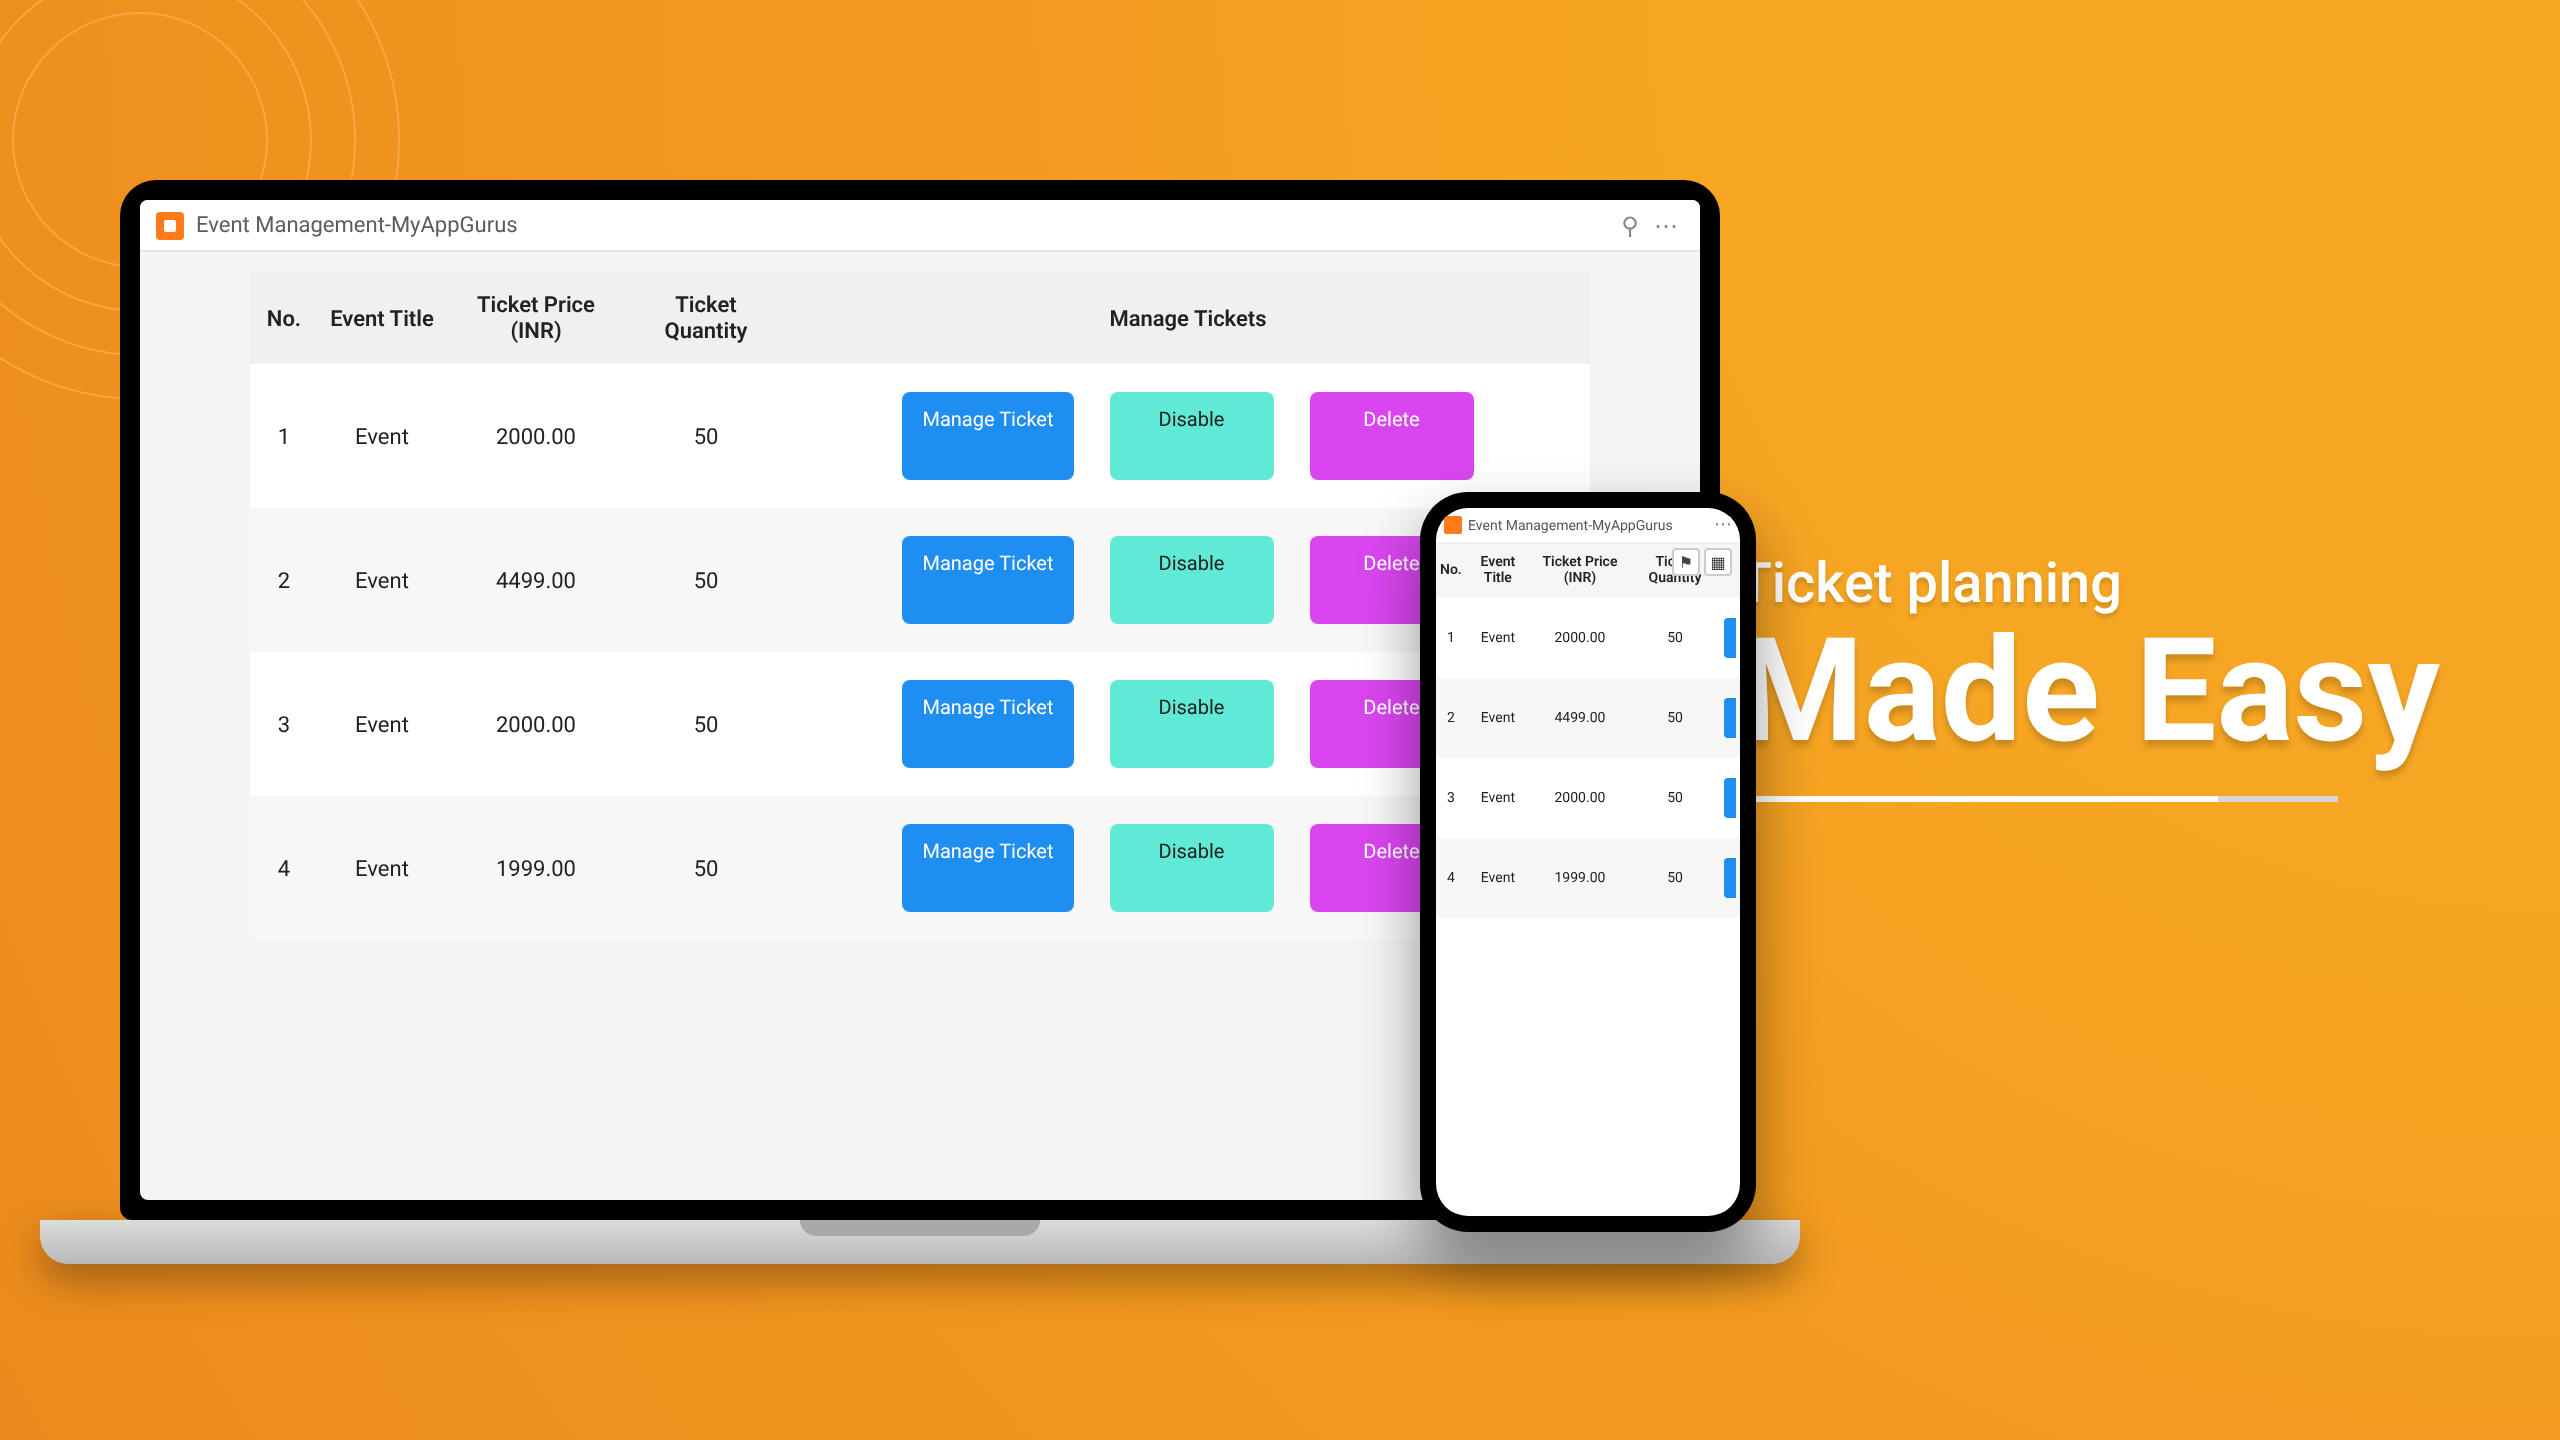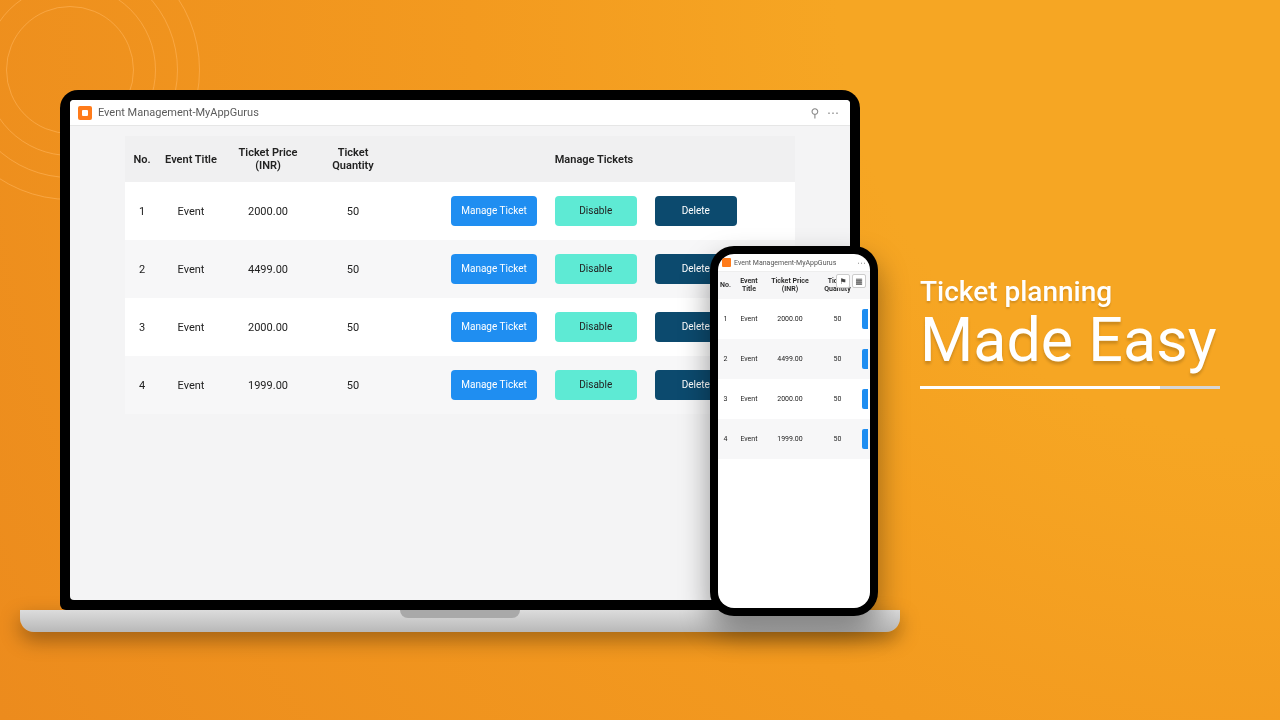--- a/index.html
+++ b/index.html
@@ -12,21 +12,21 @@
   .rings { position:absolute; top:-60px; left:-60px; width:260px; height:260px; pointer-events:none; }
   .rings span { position:absolute; border:1px solid rgba(255,180,90,.6); border-radius:50%; }
   .rings span:nth-child(1){ inset:0; }
   .rings span:nth-child(2){ inset:22px; }
   .rings span:nth-child(3){ inset:44px; }
   .rings span:nth-child(4){ inset:66px; }
 
   
   .headline { position:absolute; right:60px; top:275px; color:#fff; }
   .headline .line1 { font-size:28px; font-weight:500; text-shadow:0 2px 2px rgba(0,0,0,.15); }
-  .headline .line2 { font-size:61px; font-weight:400; line-height:1.05; text-shadow:0 3px 3px rgba(0,0,0,.18); }
+  .headline .line2 { font-size:72px; font-weight:700; line-height:1.05; text-shadow:0 3px 3px rgba(0,0,0,.18); }
   .headline .rule { margin-top:14px; width:300px; height:3px; background:#fff; position:relative; }
   .headline .rule::after { content:""; position:absolute; right:0; top:0; width:60px; height:3px; background:#d6d6d6; }
 
   
   .laptop { position:absolute; left:60px; top:90px; }
   .laptop-top {
     width:800px; height:520px; background:#000; border-radius:18px 18px 6px 6px;
     padding:10px;
   }
   .laptop-screen {
@@ -51,26 +51,26 @@
   table.events thead th {
     background:#f0f0f1; font-weight:600; padding:10px 6px; text-align:center; line-height:1.2;
   }
   table.events tbody td { padding:14px 6px; text-align:center; background:#fff; }
   table.events tbody tr:nth-child(even) td { background:#f7f7f8; }
   .col-no { width:34px; }
   .col-title { width:64px; }
   .col-price { width:90px; }
   .col-qty { width:80px; }
   .btn {
-    display:inline-block; min-width:82px; height:30px; line-height:30px; border-radius:4px;
+    display:inline-block; min-width:82px; height:44px; line-height:30px; border-radius:4px;
     font-size:10px; color:#fff; padding:0 10px; cursor:pointer; user-select:none;
   }
   .btn.manage { background:#1f8ef1; }
   .btn.disable { background:#5eead4; color:#222; }
-  .btn.delete { background:#0c4a6e; }
+  .btn.delete { background:#d946ef; }
   .actions { display:flex; gap:18px; justify-content:center; }
 
   
   .phone {
     position:absolute; left:710px; top:246px; width:168px; height:370px;
     background:#000; border-radius:24px; padding:8px;
     box-shadow:0 15px 30px rgba(0,0,0,.4);
   }
   .phone-screen { width:100%; height:100%; background:#fff; border-radius:16px; overflow:hidden; position:relative; }
   .p-winbar { height:18px; display:flex; align-items:center; padding:0 4px; font-size:7px; color:#555; border-bottom:1px solid #eee; }

